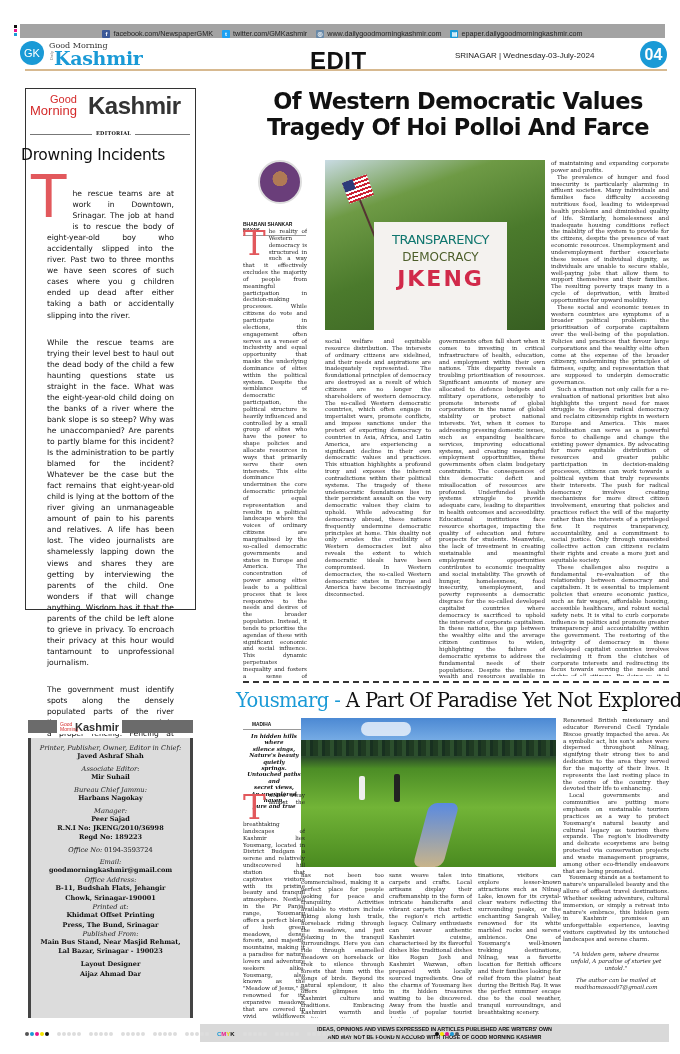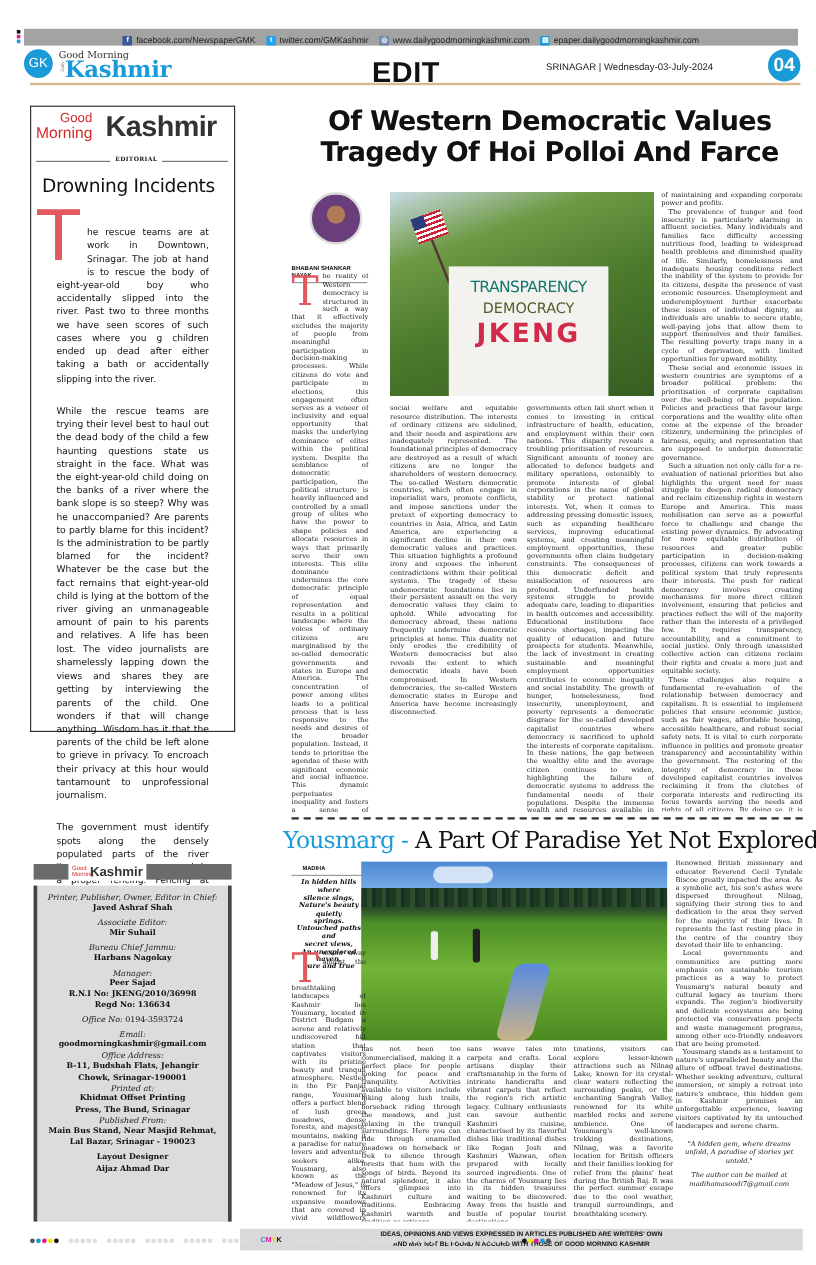--- a/index.html
+++ b/index.html
@@ -21,21 +21,21 @@
   .mast-edit { left: 310px; top: 47px; font-family: "Liberation Sans", sans-serif; font-weight: bold; font-size: 24px; letter-spacing: 0.5px; }
   .mast-date { left: 455px; top: 51px; font-family: "Liberation Sans", sans-serif; font-size: 8px; color: #222; }
   .mast-page { left: 640px; top: 41px; width: 27px; height: 27px; border-radius: 50%; background: #1a9ad6; color: #fff; font-family: "Liberation Sans", sans-serif; font-weight: bold; font-size: 16px; text-align: center; line-height: 27px; }
   .mast-rule { left: 25px; top: 69px; width: 642px; height: 2px; background: #d7b990; }
   .editorial { left: 25px; top: 88px; width: 171px; height: 522px; border: 1px solid #333; }
   .ed-good { left: 50px; top: 93px; font-family: "Liberation Sans", sans-serif; font-size: 11px; color: #d42a2a; }
   .ed-morning { left: 30px; top: 103px; font-family: "Liberation Sans", sans-serif; font-size: 13px; color: #d42a2a; }
   .ed-kashmir { left: 88px; top: 92px; font-family: "Liberation Sans", sans-serif; font-weight: bold; font-size: 24px; color: #333; letter-spacing: -0.5px; }
   .ed-label-line { left: 30px; top: 134px; width: 160px; height: 1px; background: #777; }
   .ed-label { left: 92px; top: 130px; background: #fff; padding: 0 4px; font-size: 5px; font-weight: bold; letter-spacing: 0.3px; }
-  .ed-title { left: 35px; top: 146px; width: 160px; font-family: "DejaVu Sans", sans-serif; font-size: 15.5px; color: #111; letter-spacing: -0.3px; }
+  .ed-title { left: 21px; top: 146px; width: 160px; font-family: "DejaVu Sans", sans-serif; font-size: 15.5px; color: #111; letter-spacing: -0.3px; }
   .ed-body { left: 31px; top: 172px; width: 159px; font-family: "DejaVu Sans", sans-serif; font-size: 7.6px; line-height: 11.05px; color: #111; text-align: justify; }
   .ed-body p { margin: 16px; }
   .dropcap-T { float: left; font-family: "DejaVu Sans", sans-serif; font-size: 58px; line-height: 46px; color: #e2585c; margin: 2px 6px 0 0; height: 54px; }
 
   
   .imprint-head { left: 28px; top: 720px; width: 165px; height: 13px; background: #6b6b6b; }
   .imprint-logo { left: 57px; top: 719px; background: #fff; padding: 0 3px; height: 15px; display: flex; align-items: center; gap: 1px; }
   .imprint-logo .gm { font-family: "Liberation Sans", sans-serif; font-size: 5px; color: #d42a2a; line-height: 5px; }
   .imprint-logo .k { font-family: "Liberation Sans", sans-serif; font-weight: bold; font-size: 11px; color: #333; }
   .imprint { left: 28px; top: 738px; width: 165px; height: 280px; background: #dcdcdc; border-left: 3px solid #444; border-right: 3px solid #444; text-align: center; padding-top: 6px; }
@@ -152,21 +152,21 @@
 <div class="abs imprint">
   <div class="lab">Printer, Publisher, Owner, Editor in Chief:</div>
   <div class="val">Javed Ashraf Shah</div>
   <div class="lab">Associate Editor:</div>
   <div class="val">Mir Suhail</div>
   <div class="lab">Bureau Chief Jammu:</div>
   <div class="val">Harbans Nagokay</div>
   <div class="lab">Manager:</div>
   <div class="val" style="margin-bottom:0">Peer Sajad</div>
   <div class="val" style="margin-bottom:0">R.N.I No: JKENG/2010/36998</div>
-  <div class="val">Regd No: 136634</div>
+  <div class="val">Regd No: 189223</div>
   <div class="inl"><i>Office No:</i> <span>0194-3593724</span></div>
   <div class="lab">Email:</div>
   <div class="val" style="margin-bottom:1px">goodmorningkashmir@gmail.com</div>
   <div class="lab">Office Address:</div>
   <div class="val" style="margin-bottom:1px">B-11, Budshah Flats, Jehangir</div>
   <div class="val" style="margin-bottom:0">Chowk, Srinagar-190001</div>
   <div class="lab">Printed at:</div>
   <div class="val" style="margin-bottom:1px">Khidmat Offset Printing</div>
   <div class="val" style="margin-bottom:0">Press, The Bund, Srinagar</div>
   <div class="lab">Published From:</div>

